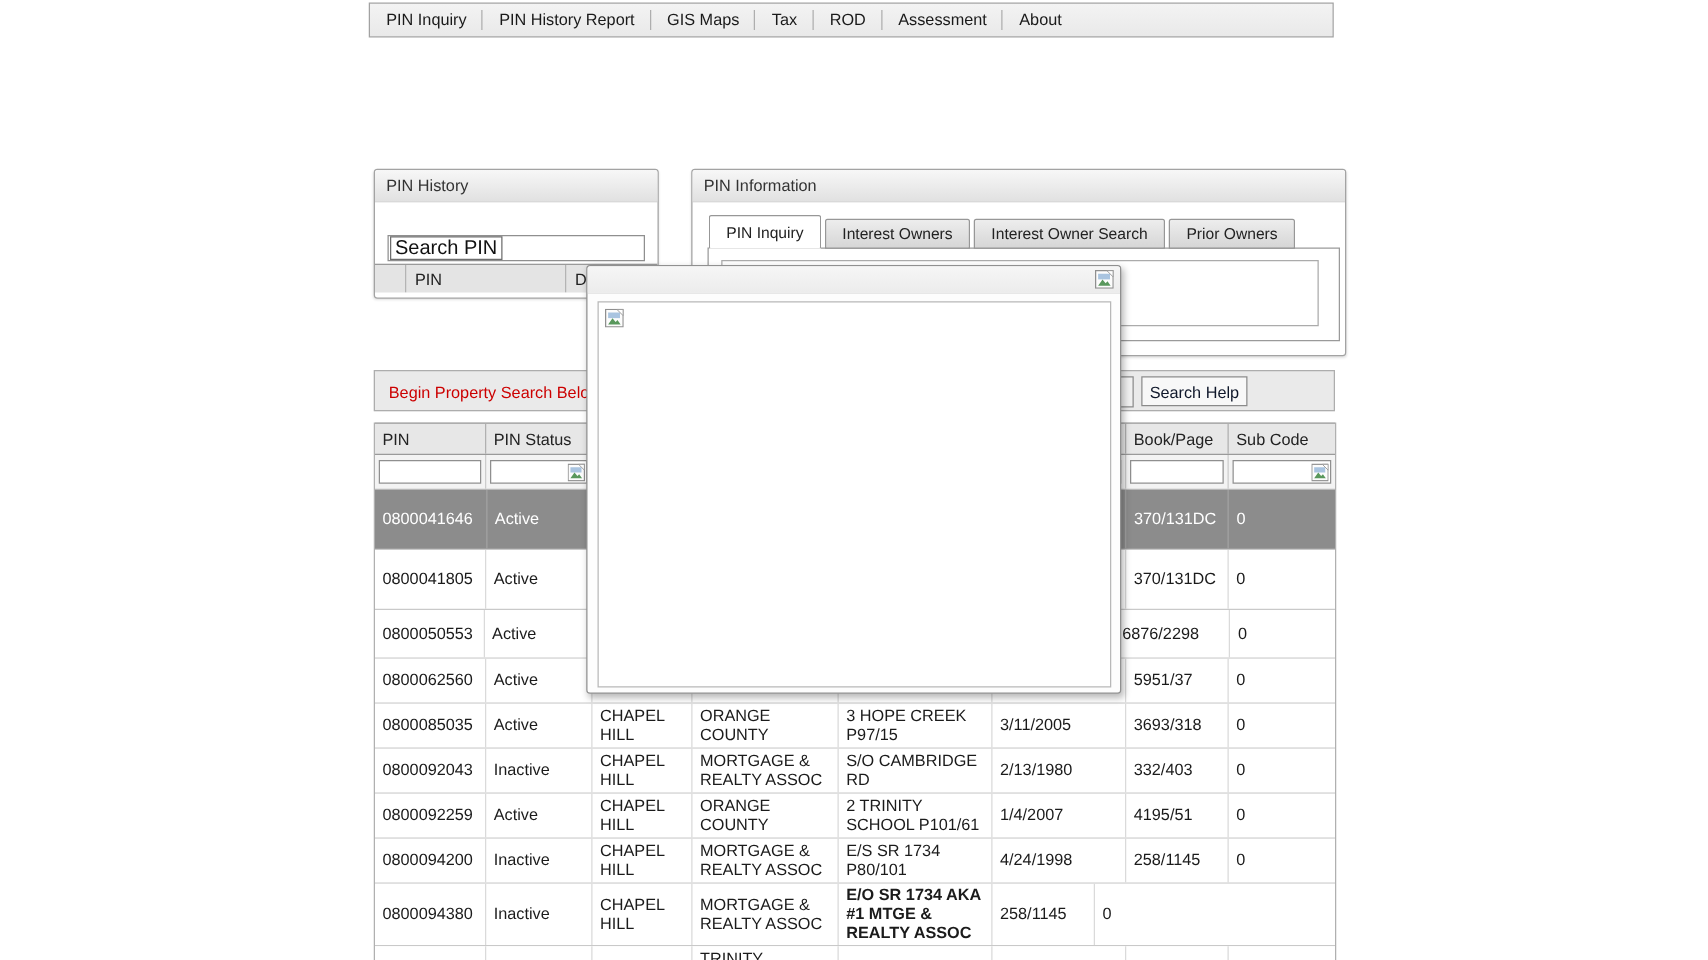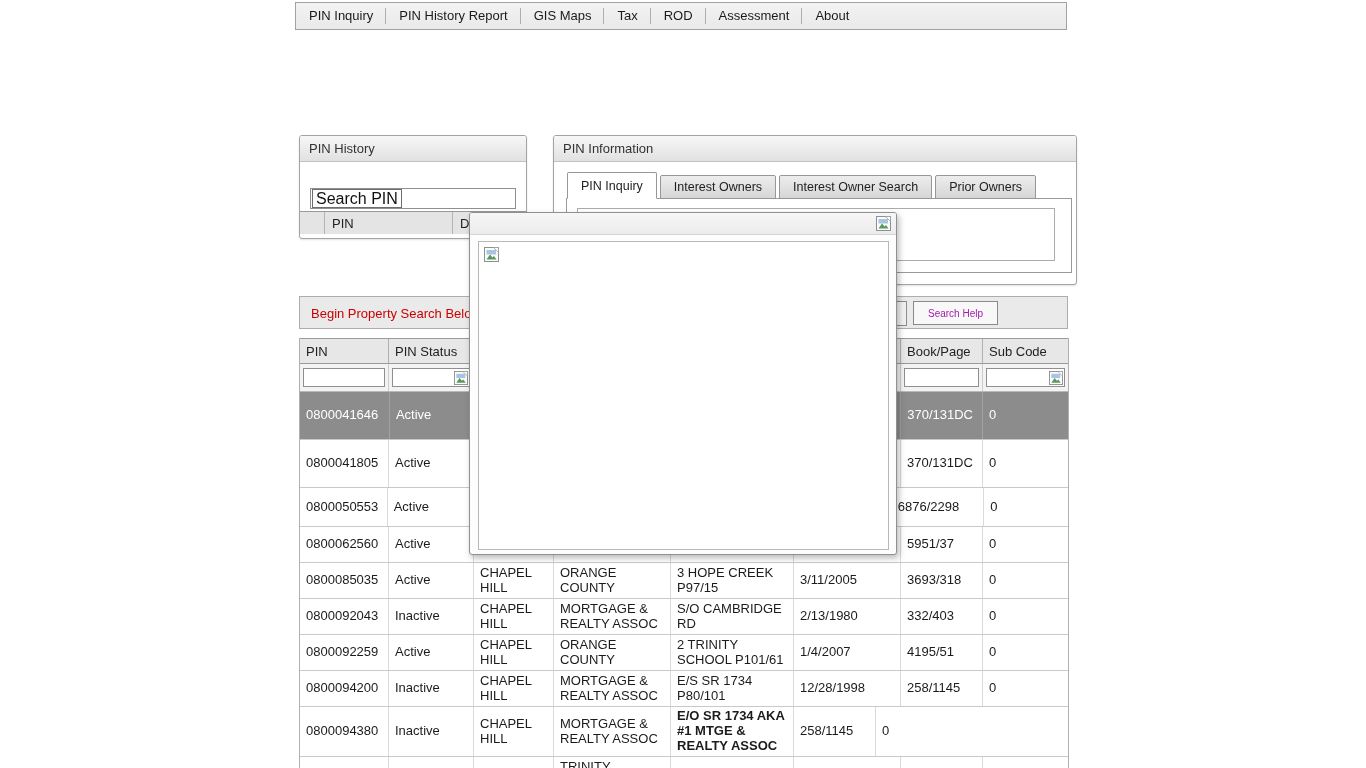--- a/index.html
+++ b/index.html
@@ -47,22 +47,22 @@
   .tab-inner-box { position:absolute; left:10px; top:9px; width:478px; height:53px;
     border:1px solid #ababab; background:#fff; box-sizing:border-box; }
 
   
   .toolbar { position:absolute; left:299px; top:296px; width:769px; height:33px;
     background:#eaeaea; border:1px solid #adadad; box-sizing:border-box; }
   .prompt { position:absolute; left:11px; top:9px; font-size:13px; color:#cc0000; }
   .partial-button { position:absolute; left:520px; top:4px; width:87px; height:25px;
     background:#f1f1f1; border:1px solid #8a8a8a; box-sizing:border-box; }
   .search-help-button { position:absolute; left:613px; top:4px; width:85px; height:24px;
-    background:#f8f8f8; border:1px solid #8a8a8a; font-size:10px; display:flex;
-    align-items:center; justify-content:center; box-sizing:border-box; cursor:pointer; color:#a21caf; }
+    background:#f8f8f8; border:1px solid #8a8a8a; font-size:13px; display:flex;
+    align-items:center; justify-content:center; box-sizing:border-box; cursor:pointer; color:#0f172a; }
 
   
   .results { position:absolute; left:299px; top:338px; width:768px; border-left:1px solid #b0b0b0;
     border-right:1px solid #b0b0b0; box-sizing:content-box; background:#fff; }
   .rt-header { display:flex; height:26px; background:#e7e7e7; border-top:1px solid #9a9a9a;
     border-bottom:1px solid #9a9a9a; box-sizing:border-box; }
   .rt-th { font-size:13px; color:#222; padding-left:6px; display:flex; align-items:center;
     border-right:1px solid #b0b0b0; box-sizing:border-box; cursor:pointer; }
   .rt-th:last-child { border-right:none; }
   .rt-filters { display:flex; height:28px; background:#f3f3f3; border-bottom:1px solid #b8b8b8;
@@ -269,21 +269,21 @@
           <div class="rt-td" style="width: 107px;">1/4/2007</div>
           <div class="rt-td" style="width: 82px;">4195/51</div>
           <div class="rt-td" style="width: 85px;">0</div>
         </div>
         <div class="rt-row" style="min-height: 36px;">
           <div class="rt-td" style="width: 89px;">0800094200</div>
           <div class="rt-td" style="width: 85px;">Inactive</div>
           <div class="rt-td" style="width: 80px;">CHAPEL HILL</div>
           <div class="rt-td" style="width: 117px;">MORTGAGE &amp; REALTY ASSOC</div>
           <div class="rt-td" style="width: 123px;">E/S SR 1734 P80/101</div>
-          <div class="rt-td" style="width: 107px;">12/28/1998</div>
+          <div class="rt-td" style="width: 107px;">4/24/1998</div>
           <div class="rt-td" style="width: 82px;">258/1145</div>
           <div class="rt-td" style="width: 85px;">0</div>
         </div>
         <div class="rt-row" style="min-height: 50px;">
           <div class="rt-td" style="width: 89px;">0800094380</div>
           <div class="rt-td" style="width: 85px;">Inactive</div>
           <div class="rt-td" style="width: 80px;">CHAPEL HILL</div>
           <div class="rt-td" style="width: 117px;">MORTGAGE &amp; REALTY ASSOC</div>
           <div class="rt-td" style="width: 123px; font-weight: bold;">E/O SR 1734 AKA #1 MTGE &amp; REALTY ASSOC</div>
           <div class="rt-td" style="width: 82px;">258/1145</div>

